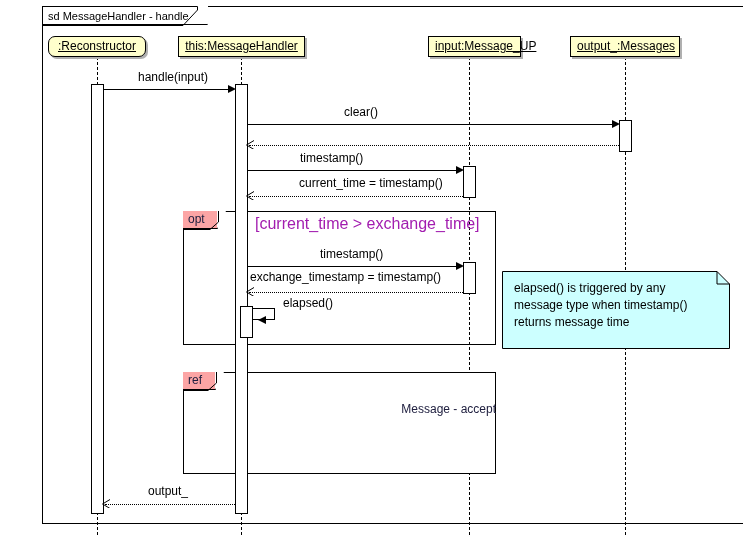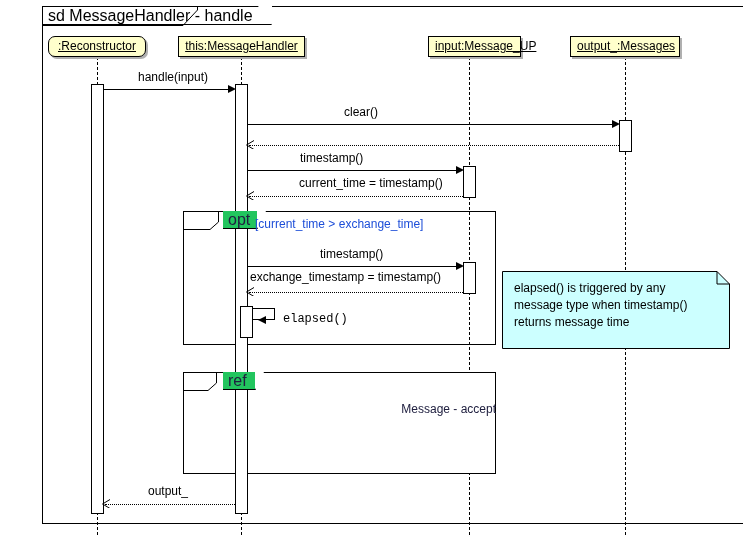--- a/index.html
+++ b/index.html
@@ -32,21 +32,21 @@
     box-sizing: border-box;
     background: #ffffff;
   }
   #sd-frame-label {
     left: 42px; top: 6px;
     height: 19px;
     box-sizing: border-box;
     border: 1px solid #000;
     background: #ffffff;
     padding: 1px 18px 1px 5px;
-    font-size: 16px;
+    font-size: 11px;
     line-height: 16px;
     white-space: nowrap;
     z-index: 8;
   }
   #sd-frame-label::after {
     content: "";
     position: absolute;
     right: -1px;
     top: -1px;
     width: 0; height: 0;
@@ -137,49 +137,48 @@
     border: 1px solid #000;
     background: #ffffff;
     z-index: 3;
   }
   .fragment.opaque { background: #ffffff; }
   .fragment.transparent { background: transparent; }
   .frag-tab {
     box-sizing: border-box;
     border-right: 1px solid #000;
     border-bottom: 1px solid #000;
-    background: #22c55e;
-    font-size: 16px;
+    background: #fca5a5;
+    font-size: 12px;
     line-height: 15px;
     padding: 1px 4px 1px 5px;
     height: 18px;
     white-space: nowrap;
     z-index: 7;
     color: #202040;
-    margin-left: 40px;
   }
   .frag-tab::after {
     content: "";
     position: absolute;
     right: -9px;
     top: 0;
     width: 0; height: 0;
     border-left: 9px solid #ffffff;
     border-bottom: 18px solid transparent;
   }
   .frag-tab-slash {
     z-index: 8;
     pointer-events: none;
   }
   .frag-guard {
-    font-size: 12px;
+    font-size: 16px;
     line-height: 14px;
     white-space: nowrap;
     z-index: 7;
-    color: #1d4ed8;
+    color: #a21caf;
   }
   .frag-ref-title {
     font-size: 12px;
     line-height: 15px;
     white-space: nowrap;
     z-index: 7;
     text-align: right;
     color: #202040;
   }
 
@@ -295,21 +294,21 @@
   <div class="msg-line dotted abs" style="left:249px; top:292px; width:214px;"></div>
   <svg class="arrow-left-open abs" style="left:246px; top:287px;">
     <polyline points="0.5,5 8,0.5" fill="none" stroke="#000" stroke-width="1"></polyline>
     <polyline points="0.5,5 8,9.5" fill="none" stroke="#000" stroke-width="1"></polyline>
   </svg>
 
   <div class="self-msg abs" style="left:253px; top:308px; width:22px; height:12px;"></div>
   <svg class="abs" style="left:258px; top:315px; width:10px; height:10px; z-index:6;">
     <polygon points="0,5 8,1 8,9" fill="#000"></polygon>
   </svg>
-  <div class="msg-label abs" style="left:283px; top:312px;font-family:Liberation Mono, monospace;">elapsed()</div>
+  <div class="msg-label abs" style="left:283px; top:296px;">elapsed()</div>
 
   <div class="msg-label abs" style="left:148px; top:484px;">output_</div>
   <div class="msg-line dotted abs" style="left:105px; top:504px; width:130px;"></div>
   <svg class="arrow-left-open abs" style="left:102px; top:499px;">
     <polyline points="0.5,5 8,0.5" fill="none" stroke="#000" stroke-width="1"></polyline>
     <polyline points="0.5,5 8,9.5" fill="none" stroke="#000" stroke-width="1"></polyline>
   </svg>
 
   <svg id="note-box" class="abs" style="left:502px; top:271px; width:228px; height:78px;">
     <polygon points="0.5,0.5 215,0.5 227.5,13 227.5,77.5 0.5,77.5" fill="#ccffff" stroke="#000" stroke-width="1"></polygon>

